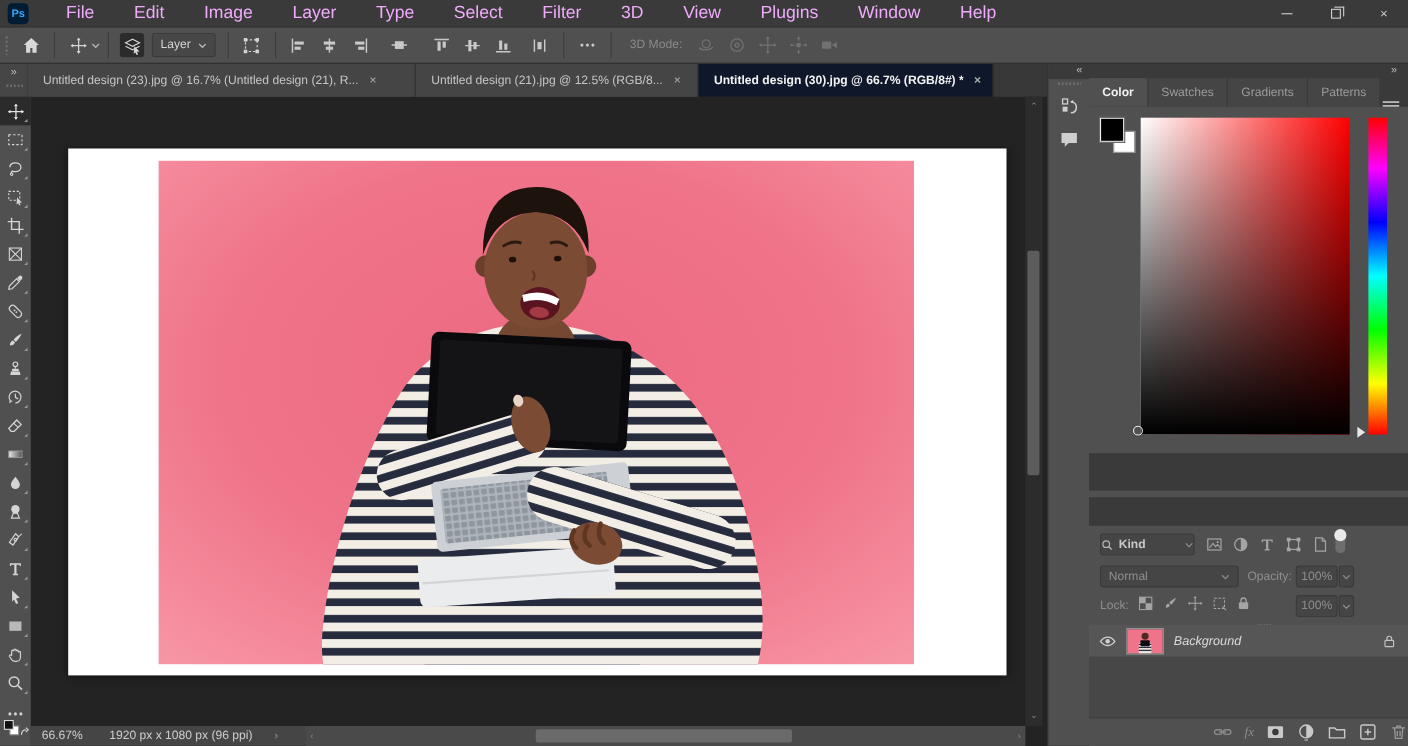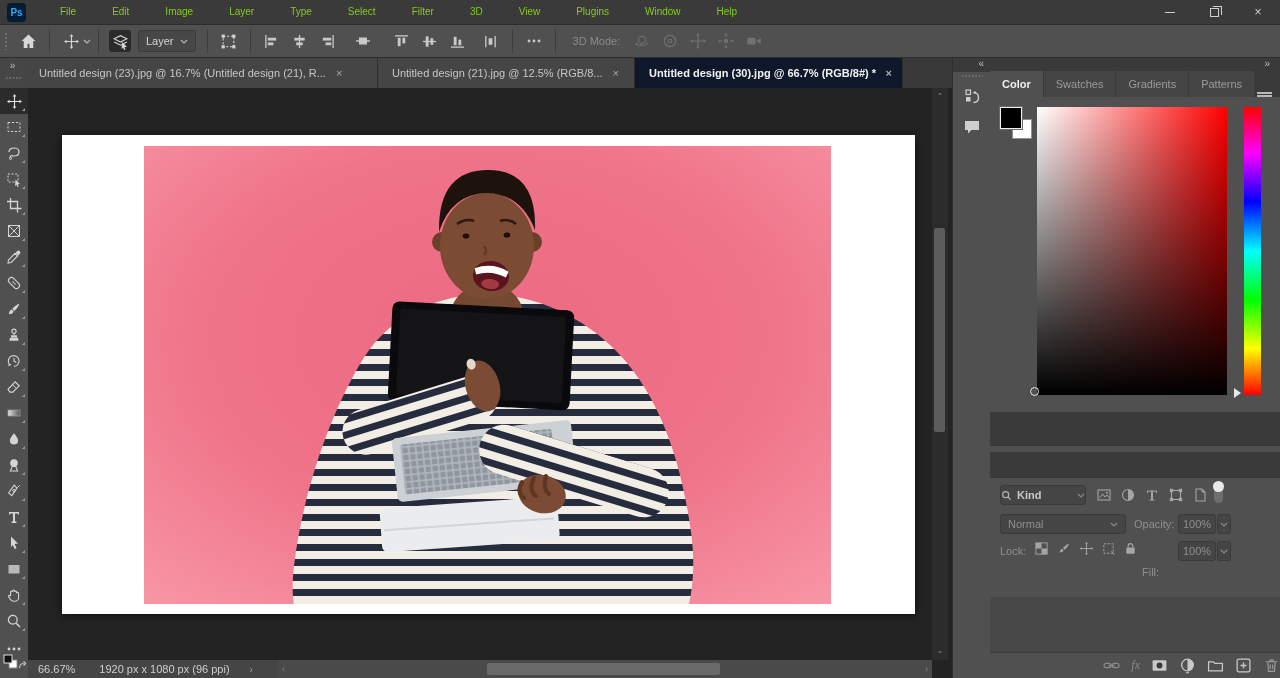--- a/index.html
+++ b/index.html
@@ -6,21 +6,21 @@
   html,body { width:1280px; height:678px; overflow:hidden; background:#232323;
     font-family:"Liberation Sans","DejaVu Sans",sans-serif; font-size:11px; color:#dcdcdc;
     -webkit-font-smoothing:antialiased; }
   svg { display:block; }
 
   
   #menubar { position:absolute; left:0; top:0; width:1280px; height:24px; background:#3a3a3a;
     display:flex; align-items:center; z-index:30;gap:14px; }
   #ps-logo { width:19px; height:19px; margin:0 9px 0 7px; border-radius:4px; background:#001d34;
     color:#31a8ff; font-weight:bold; font-size:10px; display:flex; align-items:center; justify-content:center; }
-  .menu-item { padding:0 11px; height:24px; line-height:24px; color:#84cc16; font-size:10px; cursor:default; }
+  .menu-item { padding:0 11px; height:24px; line-height:24px; color:#f0abfc; font-size:16px; cursor:default; }
   #win-controls { margin-left:auto; display:flex; height:24px; }
   .win-btn { width:44px; height:24px; display:flex; align-items:center; justify-content:center; color:#cfcfcf; font-size:12px; }
   .win-min-glyph { width:10px; height:1px; background:#cfcfcf; }
   .win-restore-glyph { width:9px; height:9px; border:1px solid #cfcfcf; position:relative; }
   .win-restore-glyph::before { content:""; position:absolute; left:2px; top:-3px; width:8px; height:8px; border:1px solid #cfcfcf; border-left:none; border-bottom:none; }
 
   
   #optionsbar { position:absolute; left:0; top:24px; width:1280px; height:34px; background:#505050;
     border-top:1px solid #2d2d2d; border-bottom:1px solid #2d2d2d; display:flex; align-items:center; z-index:29; }
   .ob-grip { width:4px; height:18px; margin:0 6px 0 4px;
@@ -684,20 +684,42 @@
     <span class="dim" id="fill-label">Fill:</span>
     <div class="ctl-box" id="fill-box">
       <span class="dim">100%</span>
     </div>
     <div class="ctl-box" id="fill-chev">
       <svg class="chev-dn" width="8" height="5" viewBox="0 0 8 5">
           <path d="M1 1l3 3 3-3" fill="none" stroke="#8a8a8a" stroke-width="1.2"></path>
         </svg>
     </div>
 
+    <div id="layer-row">
+      <span class="eye">
+        <svg width="16" height="16" viewBox="0 0 16 16">
+            <path d="M1.5 8S4.3 4.2 8 4.2 14.5 8 14.5 8 11.7 11.8 8 11.8 1.5 8 1.5 8z" fill="none" stroke="#cfcfcf" stroke-width="1.2"></path>
+            <circle cx="8" cy="8" r="2" fill="#cfcfcf"></circle>
+          </svg>
+      </span>
+      <svg id="layer-thumb" viewBox="0 0 34 24" preserveAspectRatio="none">
+          <rect width="34" height="24" fill="#ef7389"></rect>
+          <circle cx="17" cy="7" r="3.4" fill="#4a2d1e"></circle>
+          <path d="M11 24V14q6-4 12 0v10z" fill="#e9e4da"></path>
+          <path d="M11 15h12M11 18h12M11 21h12" stroke="#2b3047" stroke-width="1.2"></path>
+          <rect x="12.5" y="11" width="9" height="6" rx="1" fill="#0d0d0f"></rect>
+        </svg>
+      <span id="layer-name">Background</span>
+      <span id="layer-lock">
+        <svg width="14" height="14" viewBox="0 0 16 16">
+            <rect x="3.5" y="7" width="9" height="6.5" rx="1" fill="none" stroke="#c5c5c5" stroke-width="1.2"></rect>
+            <path d="M5.5 7V5.3a2.5 2.5 0 0 1 5 0V7" fill="none" stroke="#c5c5c5" stroke-width="1.2"></path>
+          </svg>
+      </span>
+    </div>
     <div id="layers-empty"></div>
 
     <div id="layers-bottom">
       <span>
         <svg width="17" height="17" viewBox="0 0 16 16">
             <rect x="1" y="6" width="6.5" height="4" rx="2" fill="none" stroke="#8a8a8a" stroke-width="1.2"></rect>
             <rect x="8.5" y="6" width="6.5" height="4" rx="2" fill="none" stroke="#8a8a8a" stroke-width="1.2"></rect>
             <path d="M5 8h6" stroke="#8a8a8a" stroke-width="1.2"></path>
           </svg>
       </span>

